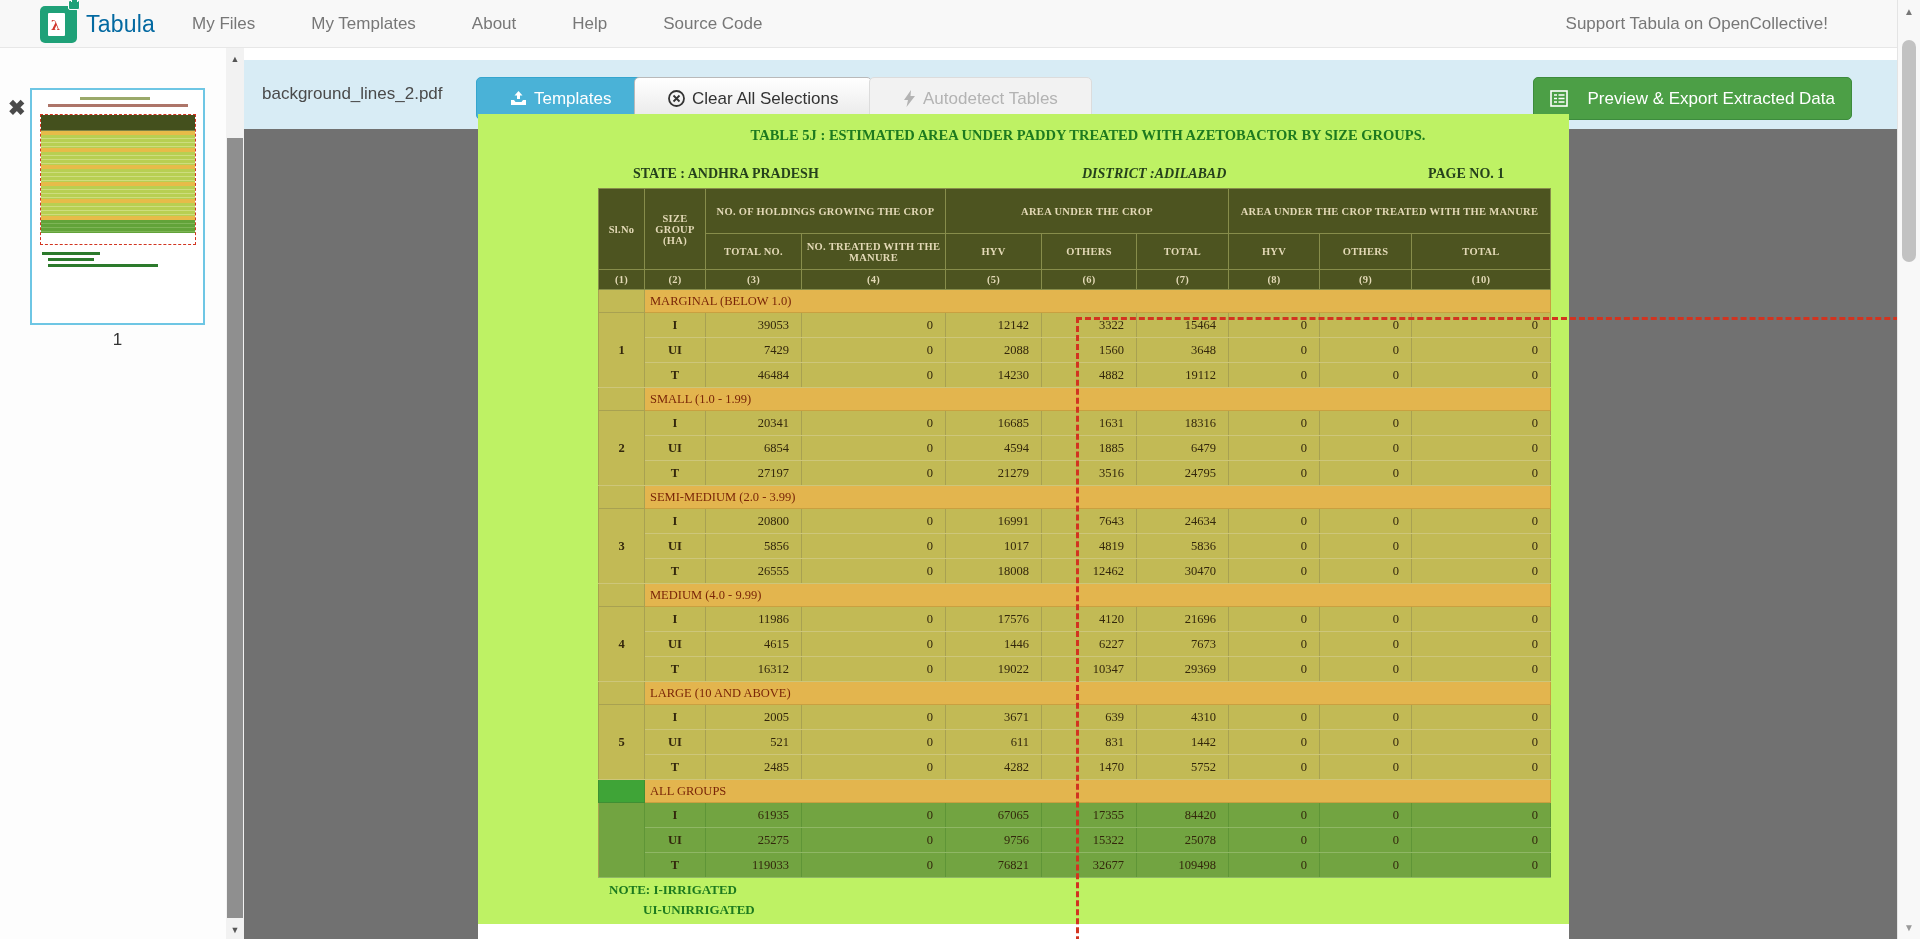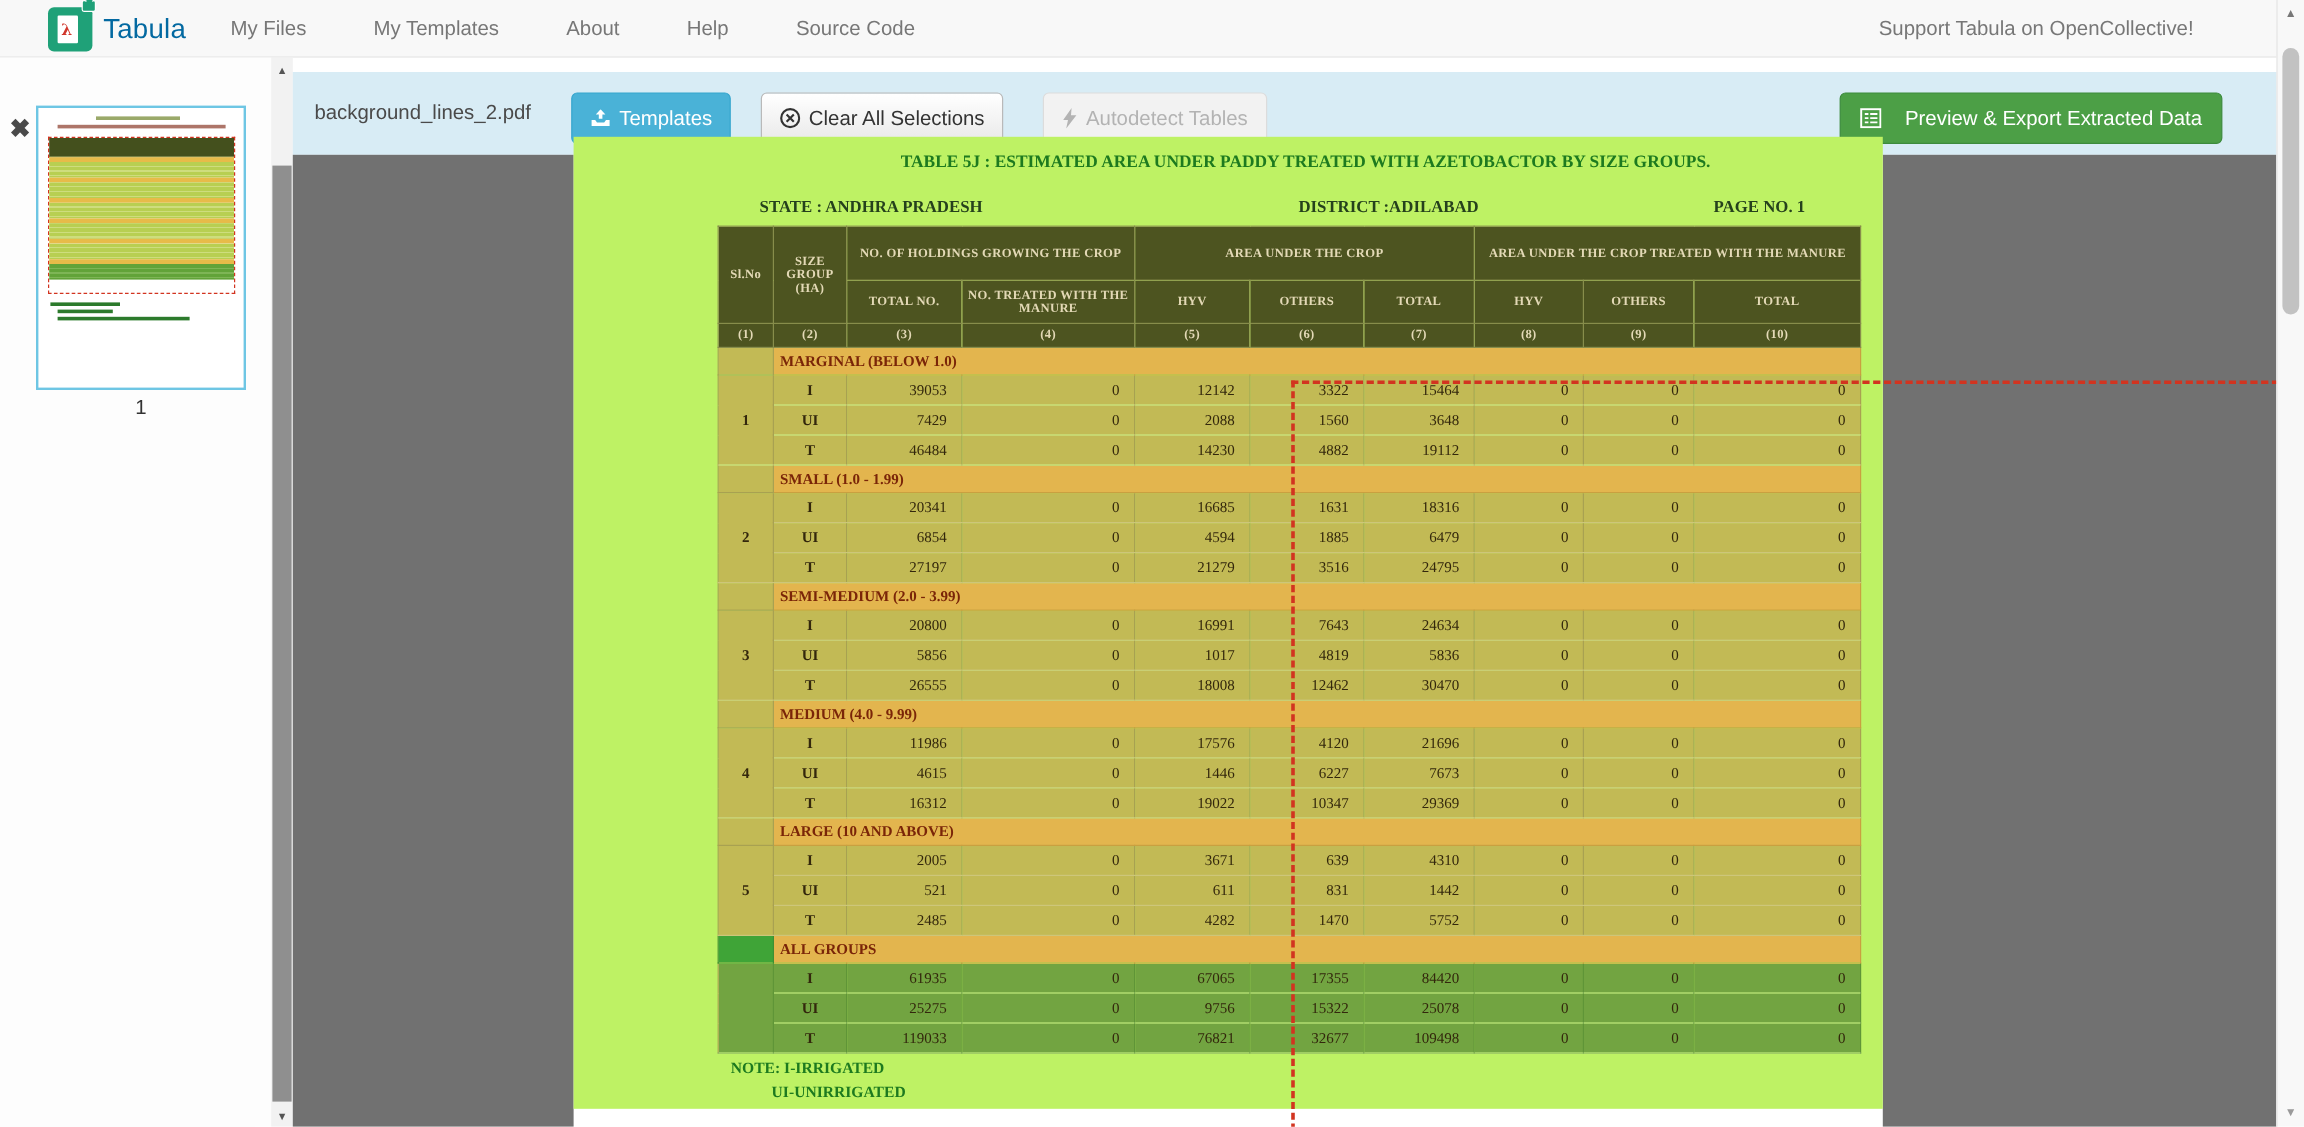--- a/index.html
+++ b/index.html
@@ -50,52 +50,52 @@
                           font-size:9px; color:#555; cursor:pointer; }
   #side-scroll .arr-dn { position:absolute; bottom:4px; left:0; width:18px; text-align:center;
                           font-size:9px; color:#555; cursor:pointer; }
   #side-scroll .thumb-bar { position:absolute; left:1px; top:90px; width:16px; height:780px;
                             background:#8f8f8f; cursor:pointer; }
 
   
   #toolbar { position:absolute; left:244px; top:60px; width:1656px; height:69px; background:#d8ecf5; }
   #filename { position:absolute; left:18px; top:24px; font-size:17px; color:#4a4a4a; }
   .btn { position:absolute; top:17px; height:43px; border-radius:5px; font-size:17px;
-         display:flex; align-items:center; gap:7px; padding:0 15px; cursor:pointer;
+         display:flex; align-items:center; gap:7px; padding:0 33px; cursor:pointer;
          font-family:"Liberation Sans", sans-serif; border:1px solid transparent; }
   #btn-templates { left:232px; background:#4ab2d7; border-color:#35a5ce; color:#fff; }
   #btn-clear { left:390px; background:linear-gradient(#ffffff,#e9e9e9); border-color:#b9b9b9; color:#333; }
   #btn-autodetect { left:625px; background:#f2f2f2; border-color:#dcdcdc; color:#b3b3b3; cursor:default; }
   #btn-export { position:absolute; right:48px; top:17px; height:43px; border-radius:5px;
                 background:#4c9f46; border:1px solid #3d8b3d; color:#fff; font-size:17px;
                 display:flex; align-items:center; gap:19px; padding:0 16px; cursor:pointer; }
   .icn { display:inline-flex; align-items:center; }
 
   
   #gray-left  { position:absolute; left:244px; top:129px; width:234px; height:810px; background:#717171; }
   #gray-right { position:absolute; left:1569px; top:129px; width:328px; height:810px; background:#717171; }
   #pdf-page { position:absolute; left:478px; top:114px; width:1091px; height:810px; background:#bef264; cursor:crosshair; }
 
   #doc-title { position:absolute; left:180px; top:13px; width:860px; text-align:center;
                font-family:"Liberation Serif", serif; font-weight:bold; font-size:14.5px; color:#1d7a1f; }
   .meta { position:absolute; top:52px; font-family:"Liberation Serif", serif; font-weight:bold;
           font-size:14px; color:#25411c; }
-  #meta-state { left:155px; } #meta-district { left:604px; } #meta-page { left:950px; }
+  #meta-state { left:155px; } #meta-district { left:604px;font-style:italic; } #meta-page { left:950px; }
 
   
   #pdf-table { position:absolute; left:120px; top:74px; width:952px; border-collapse:collapse;
                table-layout:fixed; font-family:"Liberation Serif", serif; }
   #pdf-table th, #pdf-table td { overflow:hidden; }
   #pdf-table thead th, #pdf-table thead td {
       background:#4d5420; color:#e3d9b6; border:1px solid #878d4b;
       font-size:10.5px; font-weight:bold; text-align:center; letter-spacing:.3px; padding:1px 2px; }
   tr.h-top { height:45px; } tr.h-sub { height:36px; } tr.h-num { height:20px; }
   tr.h-num td { font-size:10px; }
   tr.band { height:23px; }
-  td.band-label { background:#e3b54e; color:#7a2508; font-weight:bold; font-size:12.5px;
+  td.band-label { background:#e3b54e; color:#7a2508; font-weight:normal; font-size:12.5px;
                   padding-left:5px; border:1px solid #c9a040; }
   td.band-sl { background:#c2ba55; border:1px solid #a8a151; }
   td.band-sl.hl { background:#3fa437; border-color:#3f8f33; }
   tr.data { height:25px; }
   tr.data td { background:#c2ba55; color:#33270c; font-size:12.5px;
                border-right:1px solid #a8a151; border-bottom:1px solid #cdc67a; }
   tr.data td.sl { text-align:center; font-weight:bold; border-left:1px solid #a8a151; }
   tr.data td.type { text-align:center; font-weight:bold; }
   tr.data td.num { text-align:right; padding-right:12px; }
   tr.data.hl td { background:#72a441; border-right:1px solid #5f9537; border-bottom:1px solid #8fb765; }

